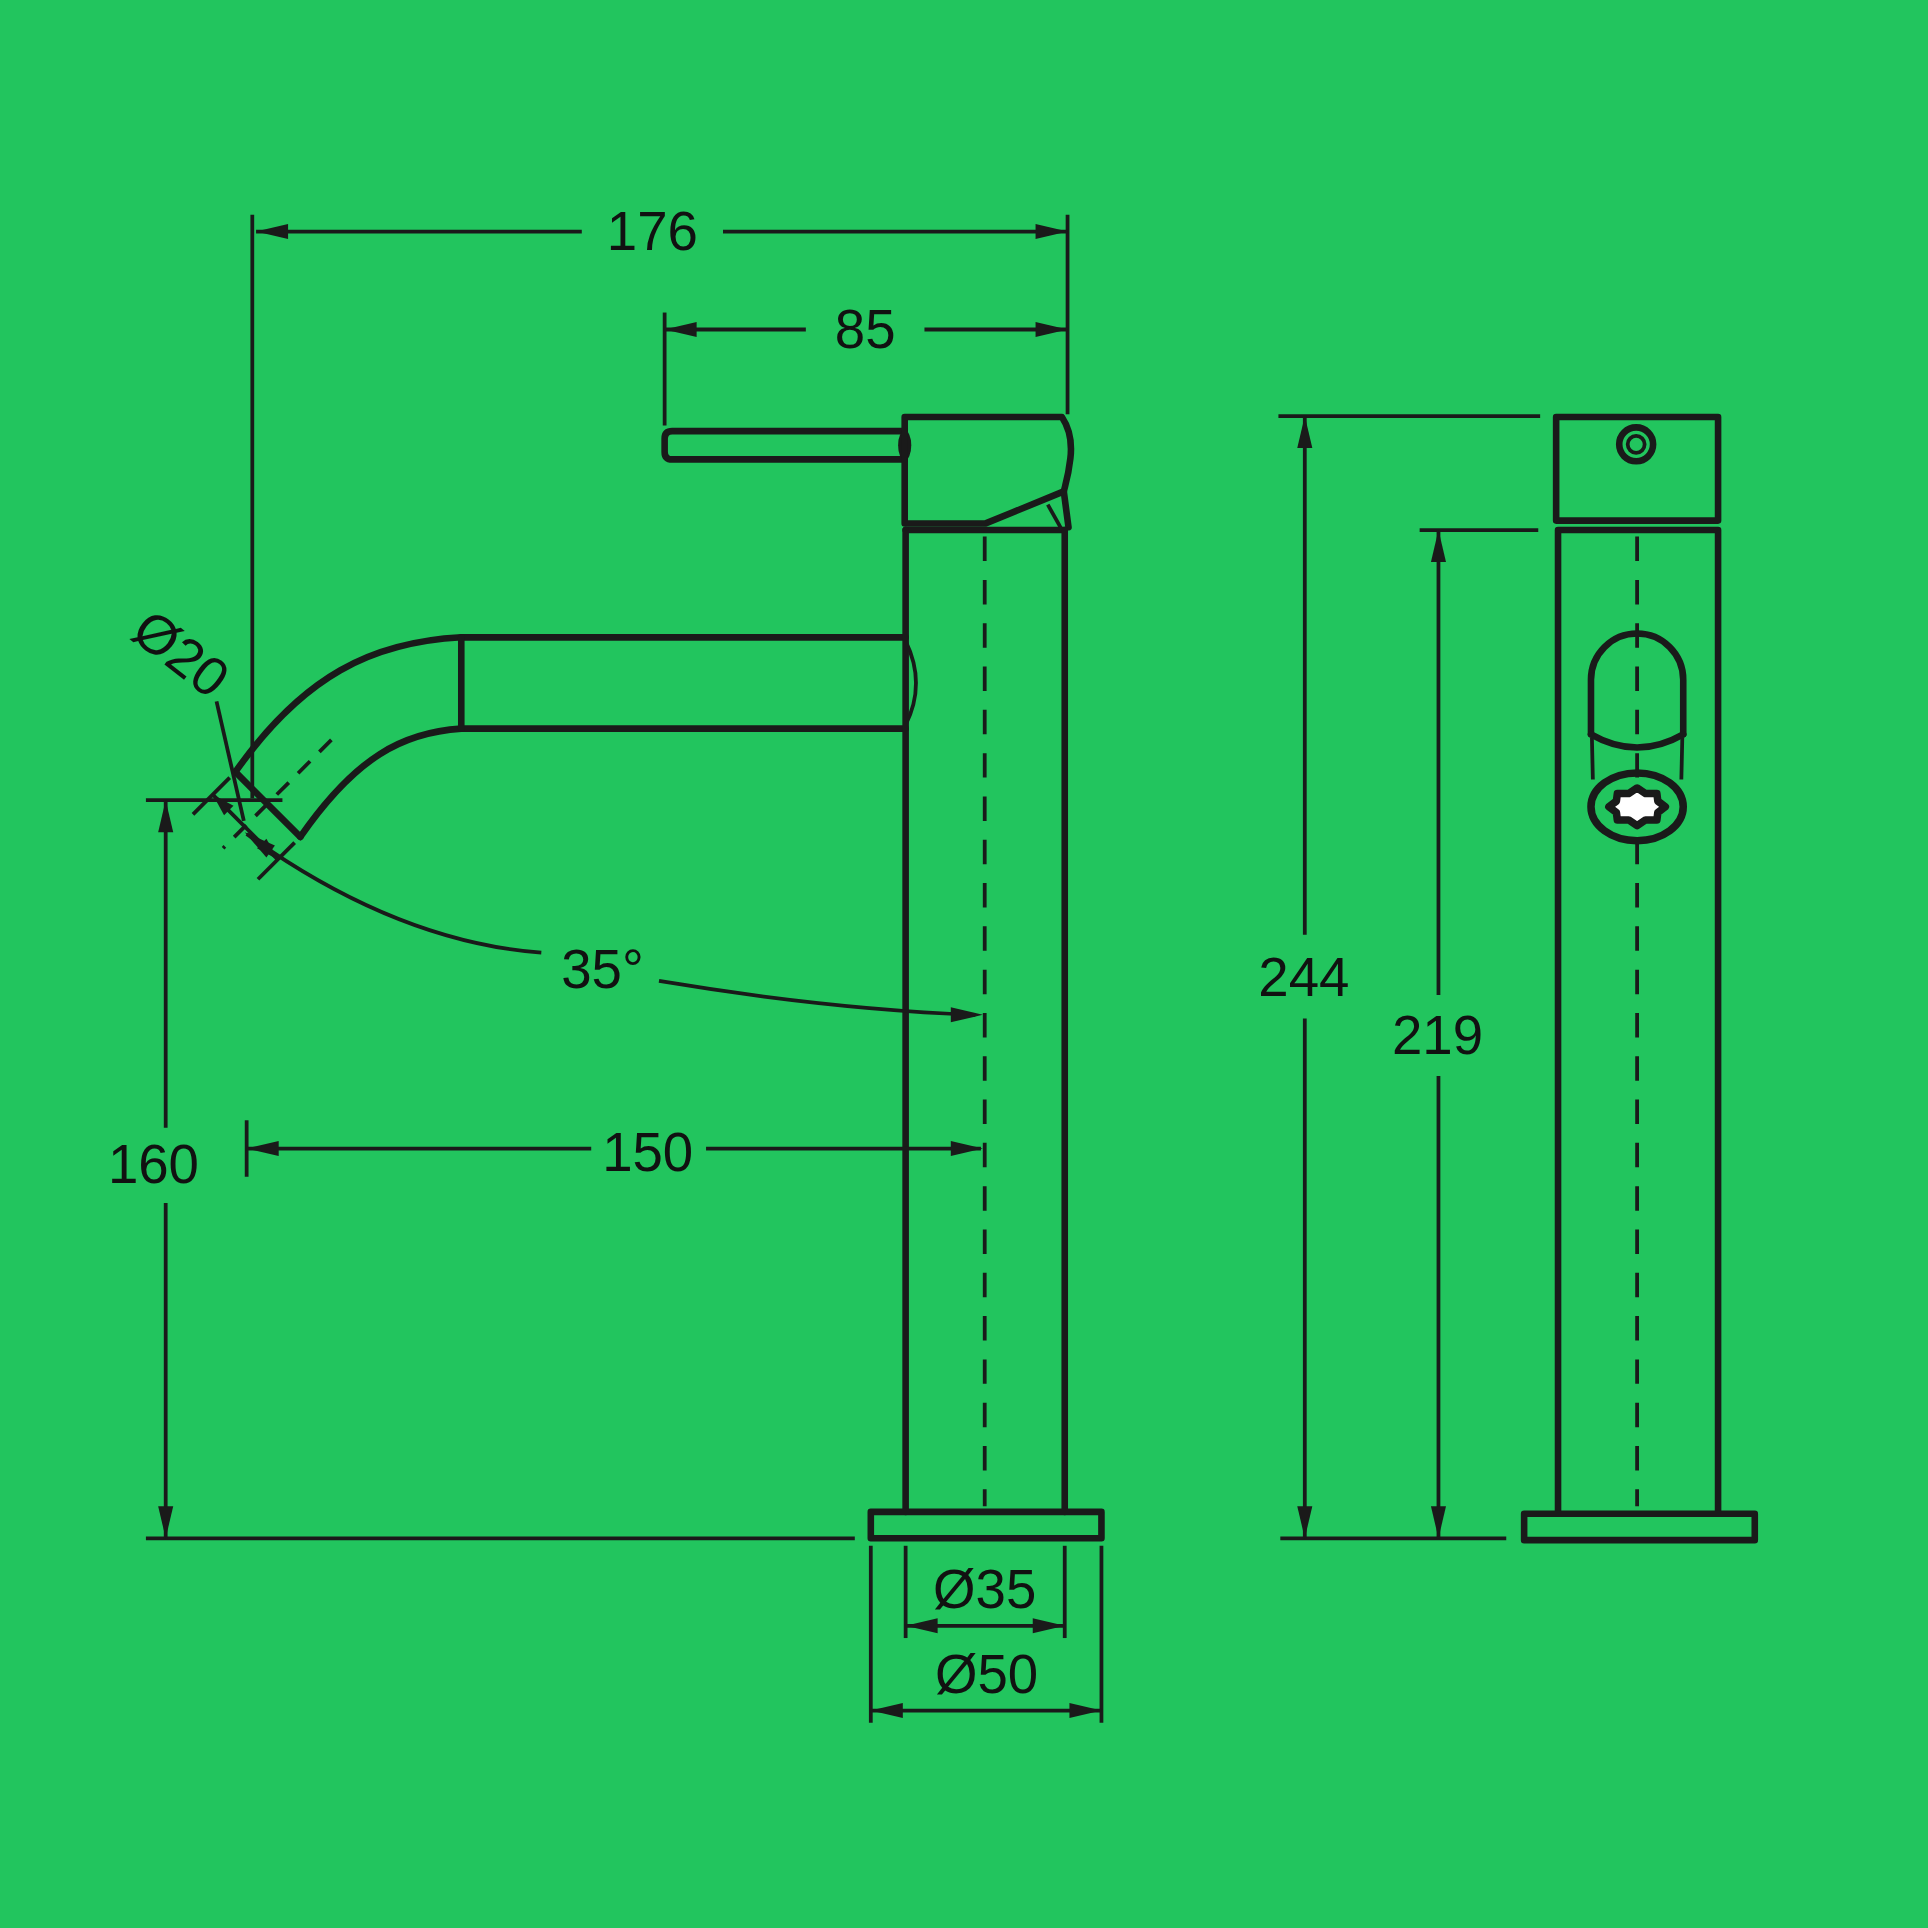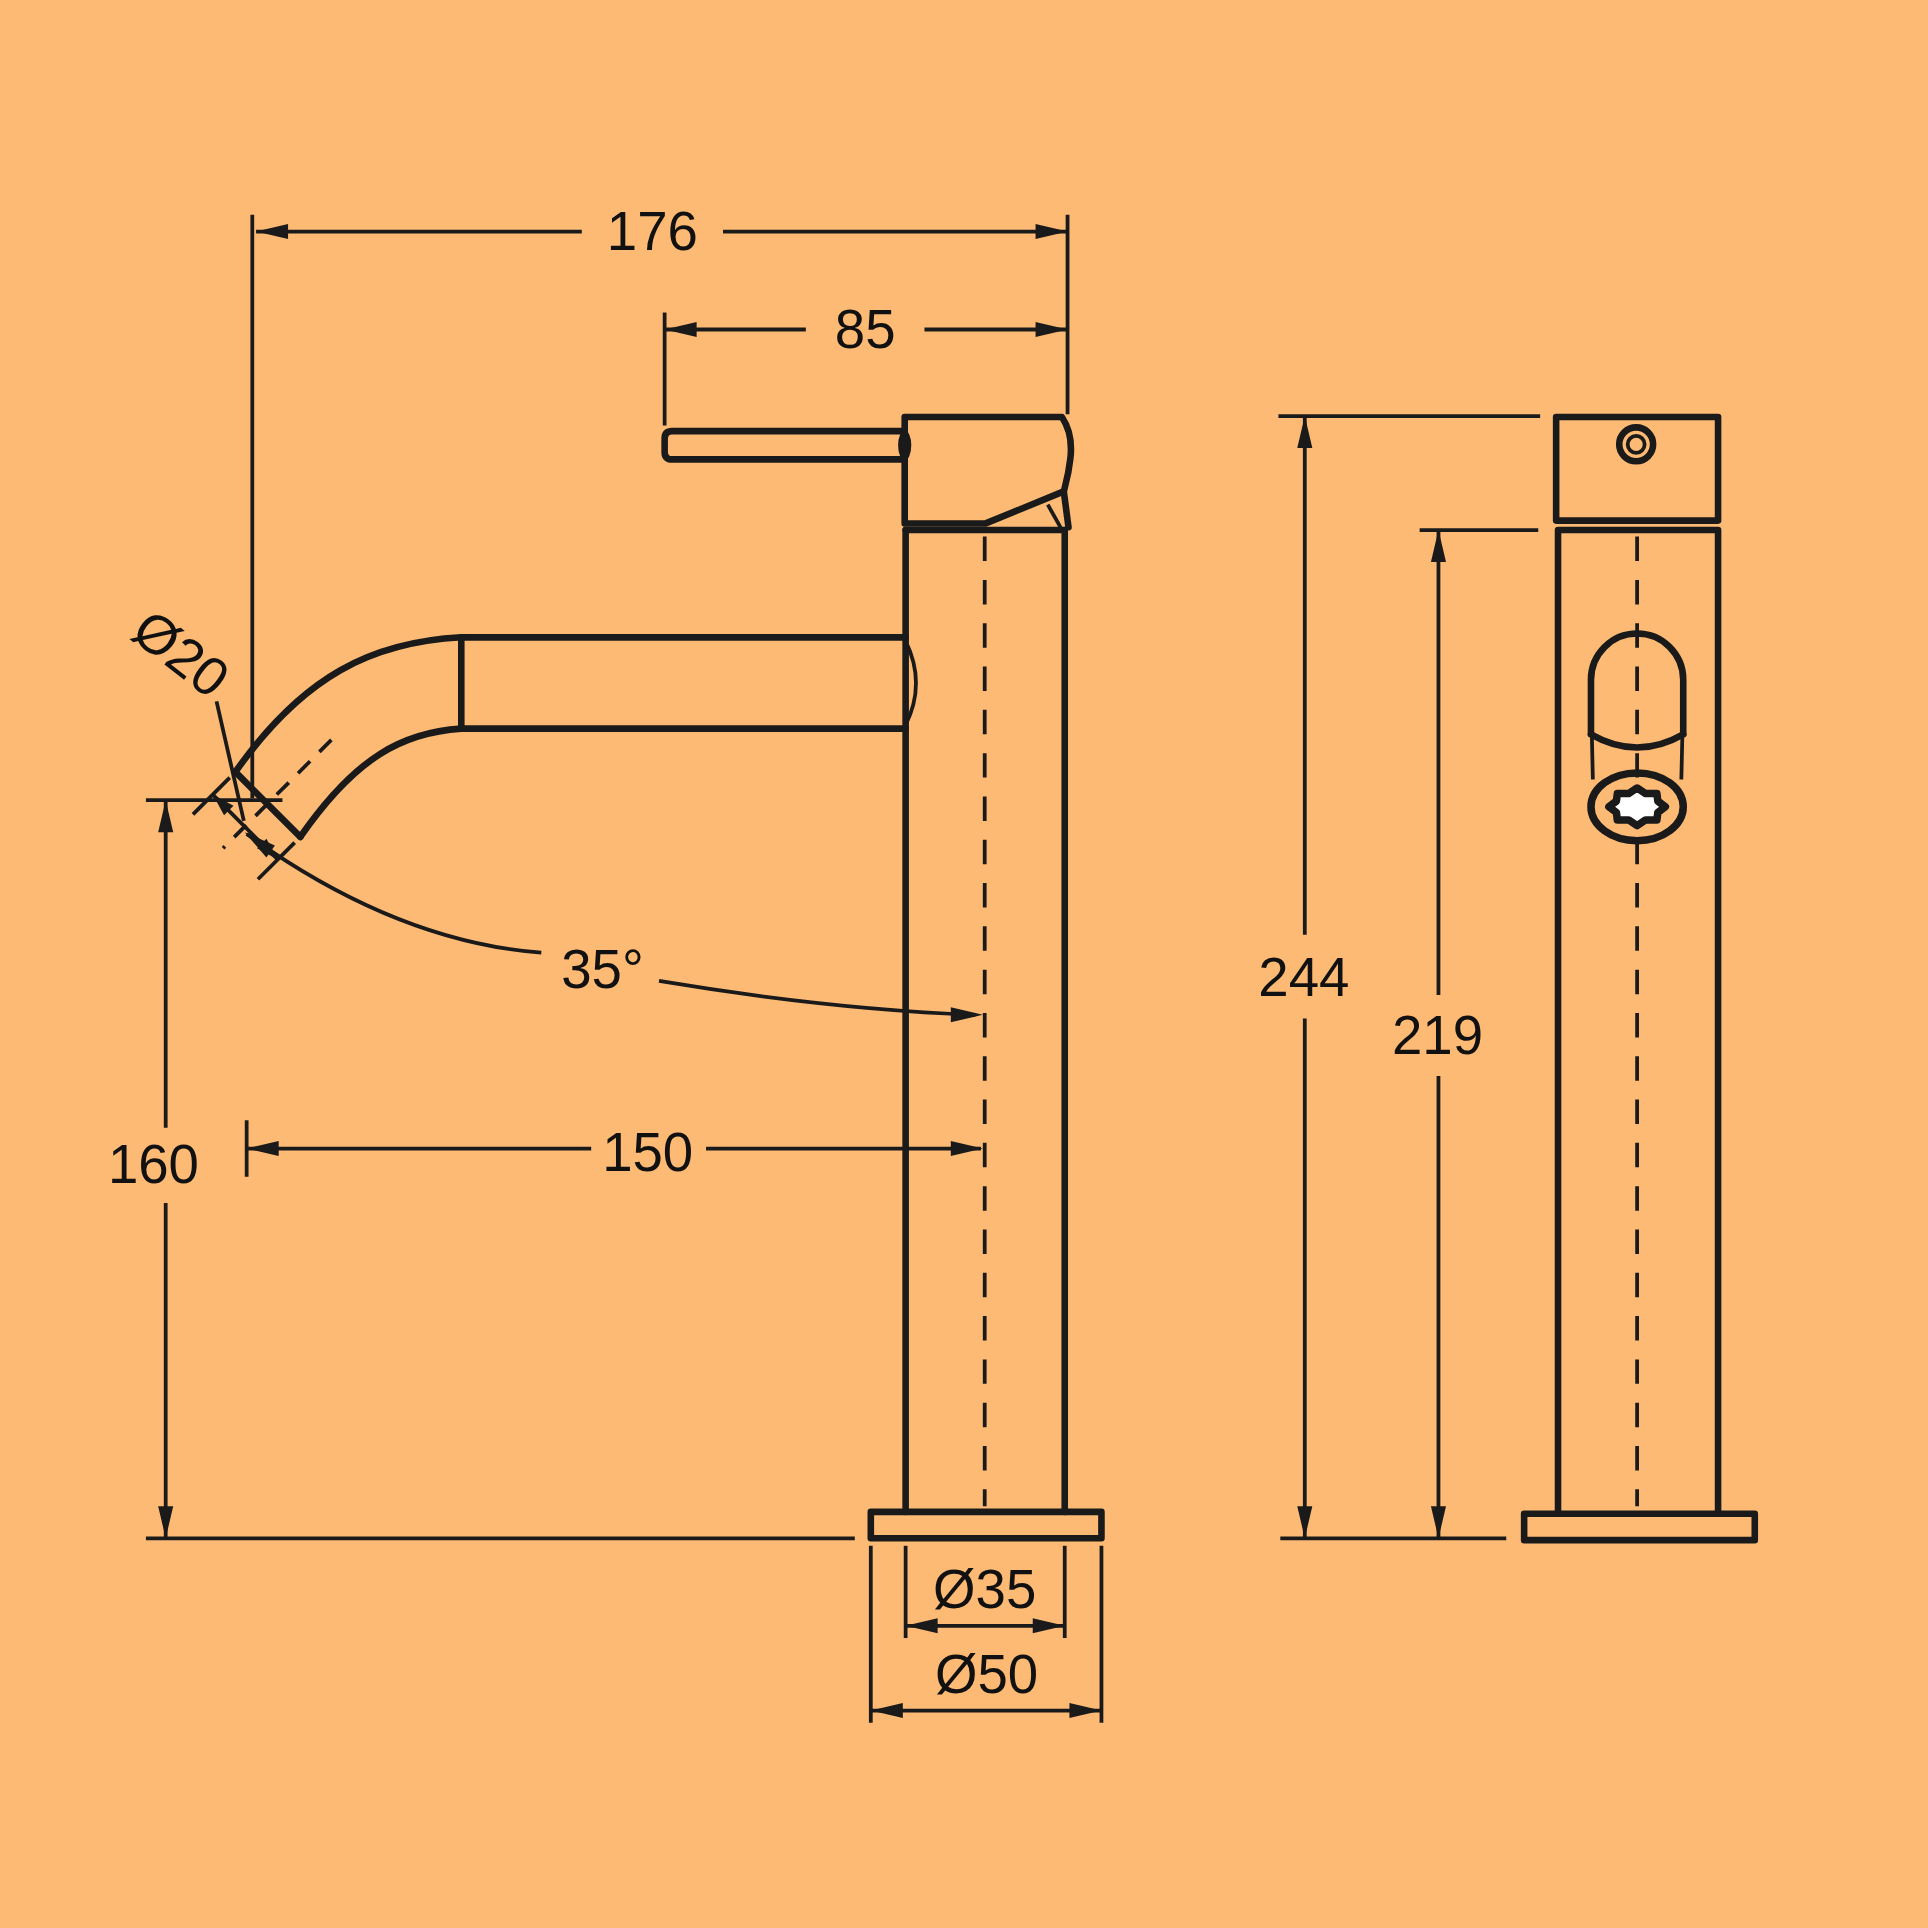--- a/index.html
+++ b/index.html
@@ -1,16 +1,16 @@
 <!DOCTYPE html>
 <html style="font-size:15px"><head>
 <meta charset="utf-8">
 <style>
   html,body{margin:0;padding:0;background:#fff;}
-  .stage{width:1928px;height:1928px;background:#fdba74;position:relative;overflow:hidden;}
+  .stage{width:1928px;height:1928px;background:#22c55e;position:relative;overflow:hidden;}
   svg{display:block;}
   .outline{fill:none;stroke:#1a1a1a;stroke-width:7;stroke-linecap:round;stroke-linejoin:round;}
   .outline-thick{fill:none;stroke:#1a1a1a;stroke-width:8;stroke-linecap:round;stroke-linejoin:round;}
   .thin{fill:none;stroke:#1a1a1a;stroke-width:4;stroke-linecap:butt;}
   .dim{fill:none;stroke:#1a1a1a;stroke-width:4;stroke-linecap:butt;}
   .dash{fill:none;stroke:#1a1a1a;stroke-width:4;stroke-dasharray:26 20;}
   .dash-small{fill:none;stroke:#1a1a1a;stroke-width:4;stroke-dasharray:18 14;}
   .arrow{fill:#1a1a1a;stroke:none;}
   .dimtext{font-family:"Liberation Sans","DejaVu Sans",sans-serif;font-size:58px;fill:#111;}
 </style>

